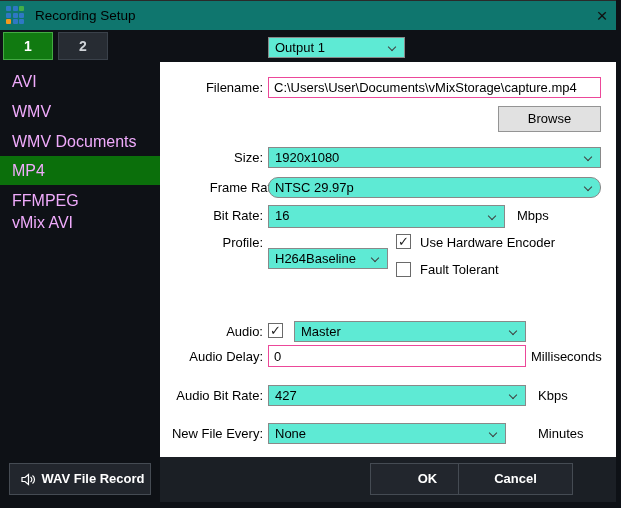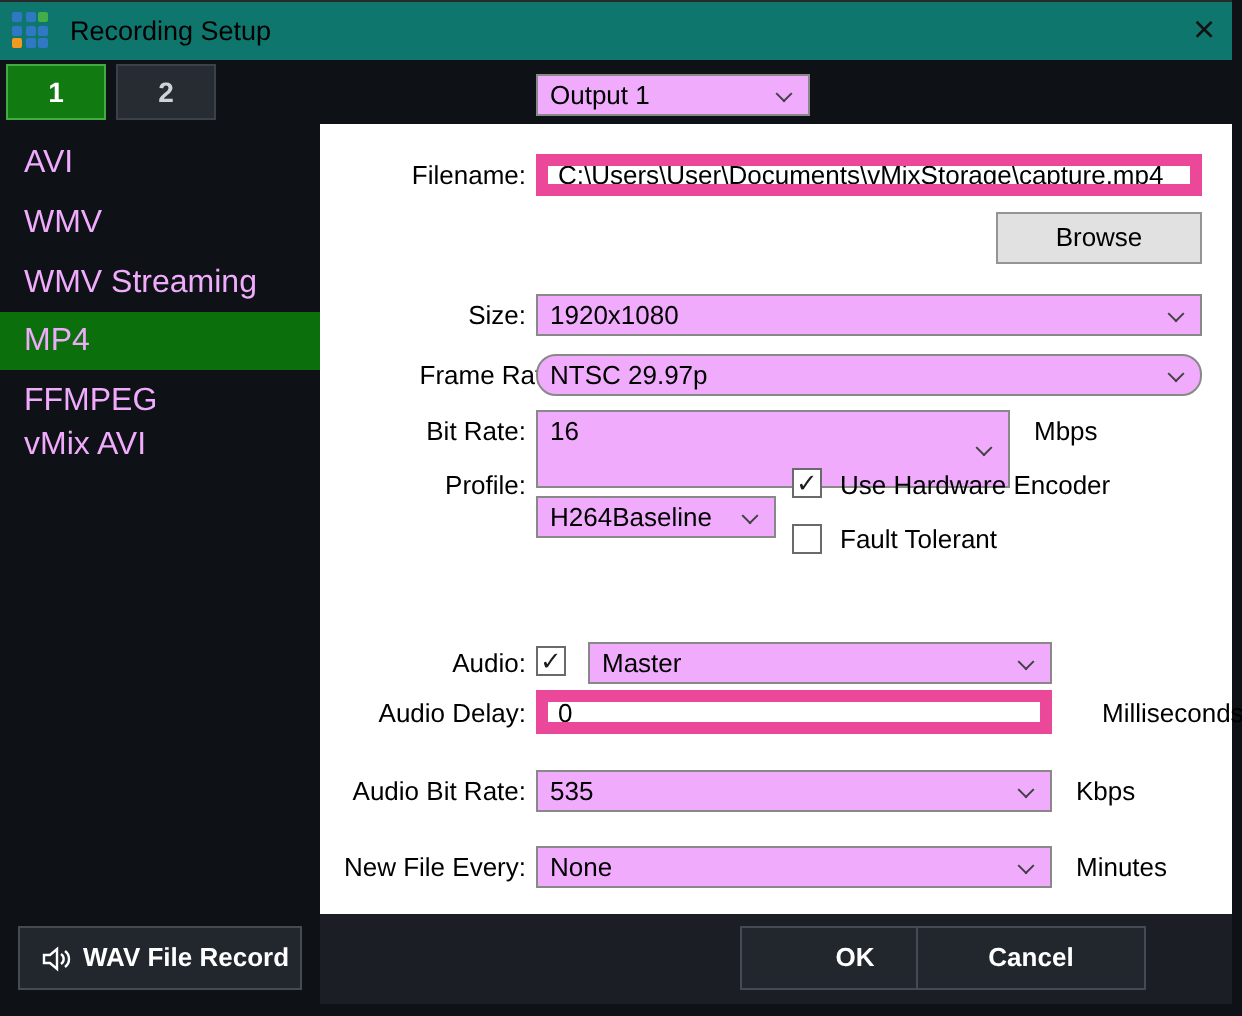--- a/index.html
+++ b/index.html
@@ -42,27 +42,27 @@
   .wav-btn svg { position:absolute; left:10px; top:7px; }
   .wav-btn span.lbl { padding-left:26px; }
   .ok-btn { left:338px; width:115px;margin-left:32px; }
   .cancel-btn { left:458px; width:115px; }
   
   .panel { position:absolute; left:160px; top:62px; width:456px; height:395px;
     background:#ffffff; }
   .field-label { position:absolute; left:160px; width:103px; text-align:right;
     font-size:13px; color:#000; }
   .unit-label { position:absolute; font-size:13px; color:#000; }
-  .sel { position:absolute; background:#f0abfc; border:1px solid #898989;
+  .sel { position:absolute; background:#5eead4; border:1px solid #898989;
     font-size:13px; color:#000; padding-left:6px; cursor:pointer; }
   .sel .val { display:inline-block; overflow:hidden; white-space:nowrap; }
   .chev { position:absolute; right:9px; top:50%; width:6px; height:6px;
     border-right:1.5px solid #3f3f3f; border-bottom:1.5px solid #3f3f3f;
     transform:translateY(-68%) rotate(45deg); }
-  .txt { position:absolute; background:#fff; border:6px solid #ec4899;
+  .txt { position:absolute; background:#fff; border:1px solid #ec4899;
     font-family:"Liberation Sans",sans-serif; font-size:13px; color:#000;
     padding:0 0 0 5px; outline:none; }
   .browse-btn { position:absolute; left:498px; top:106px; width:103px; height:26px;
     background:#e1e1e1; border:1px solid #949494; font-size:13px; color:#000;
     text-align:center; line-height:24px; cursor:pointer; }
   .cbx { position:absolute; width:15px; height:15px; background:#fff;
     border:1px solid #6a6a6a; font-size:13px; line-height:13px; text-align:center;
     color:#1c1c1c; cursor:pointer; }
   .cbx-label { position:absolute; font-size:13px; color:#000; }
 </style>
@@ -85,21 +85,21 @@
     </div>
     <div class="title-text">Recording Setup</div>
     <div class="close-btn">×</div>
   </div>
 
   <div class="tab-btn tab-1">1</div>
   <div class="tab-btn tab-2">2</div>
 
   <div class="side-item" style="top:67px">AVI</div>
   <div class="side-item" style="top:97px">WMV</div>
-  <div class="side-item" style="top:127px">WMV Streaming</div>
+  <div class="side-item" style="top:127px">WMV Documents</div>
   <div class="side-item selected" style="top:156px">MP4</div>
   <div class="side-item" style="top:186px">FFMPEG</div>
   <div class="side-item" style="top:208px">vMix AVI</div>
 
   <div class="sel" style="left:268px; top:37px; width:137px; height:21px; line-height:19px;">
     <span class="val">Output 1</span>
     <span class="chev"></span>
   </div>
 
   <div class="panel"></div>
@@ -114,21 +114,21 @@
     <span class="chev"></span>
   </div>
 
   <div class="field-label" style="top:177px; line-height:21px;margin-left:19px;">Frame Rate:</div>
   <div class="sel" style="left:268px; top:177px; width:333px; height:21px; line-height:19px;border-radius:10px;">
     <span class="val">NTSC 29.97p</span>
     <span class="chev"></span>
   </div>
 
   <div class="field-label" style="top:205px; line-height:21px;">Bit Rate:</div>
-  <div class="sel" style="left:268px; top:205px; width:237px; height:39px; line-height:19px;">
+  <div class="sel" style="left:268px; top:205px; width:237px; height:23px; line-height:19px;">
     <span class="val">16</span>
     <span class="chev"></span>
   </div>
   <div class="unit-label" style="left:517px; top:205px; line-height:21px;">Mbps</div>
 
   <div class="field-label" style="top:232px; line-height:21px;">Profile:</div>
   <div class="sel" style="left:268px; top:248px; width:120px; height:21px; line-height:19px;">
     <span class="val">H264Baseline</span>
     <span class="chev"></span>
   </div>
@@ -140,31 +140,31 @@
 
   <div class="field-label" style="top:321px; line-height:21px;">Audio:</div>
   <div class="cbx" style="left:268px; top:323px;">✓</div>
   <div class="sel" style="left:294px; top:321px; width:232px; height:21px; line-height:19px;">
     <span class="val">Master</span>
     <span class="chev"></span>
   </div>
 
   <div class="field-label" style="top:346px; line-height:21px;">Audio Delay:</div>
   <input class="txt" style="left: 268px; top: 345px; width: 258px; height: 22px;" value="0">
-  <div class="unit-label" style="left:551px; top:346px; line-height:21px;">Milliseconds</div>
+  <div class="unit-label" style="left:531px; top:346px; line-height:21px;">Milliseconds</div>
 
   <div class="field-label" style="top:385px; line-height:21px;">Audio Bit Rate:</div>
   <div class="sel" style="left:268px; top:385px; width:258px; height:21px; line-height:19px;">
-    <span class="val">535</span>
+    <span class="val">427</span>
     <span class="chev"></span>
   </div>
   <div class="unit-label" style="left:538px; top:385px; line-height:21px;">Kbps</div>
 
   <div class="field-label" style="top:423px; line-height:21px;">New File Every:</div>
-  <div class="sel" style="left:268px; top:423px; width:258px; height:21px; line-height:19px;">
+  <div class="sel" style="left:268px; top:423px; width:238px; height:21px; line-height:19px;">
     <span class="val">None</span>
     <span class="chev"></span>
   </div>
   <div class="unit-label" style="left:538px; top:423px; line-height:21px;">Minutes</div>
 
   <div class="footerbar"></div>
   <div class="dark-btn wav-btn">
     <svg width="17" height="17" viewBox="0 0 17 17" fill="none" stroke="#ffffff" stroke-width="1.2">
       <path d="M2 6.5 L5 6.5 L8.5 3.5 L8.5 13.5 L5 10.5 L2 10.5 Z" fill="none"></path>
       <path d="M10.5 6 A3 3 0 0 1 10.5 11" fill="none"></path>

